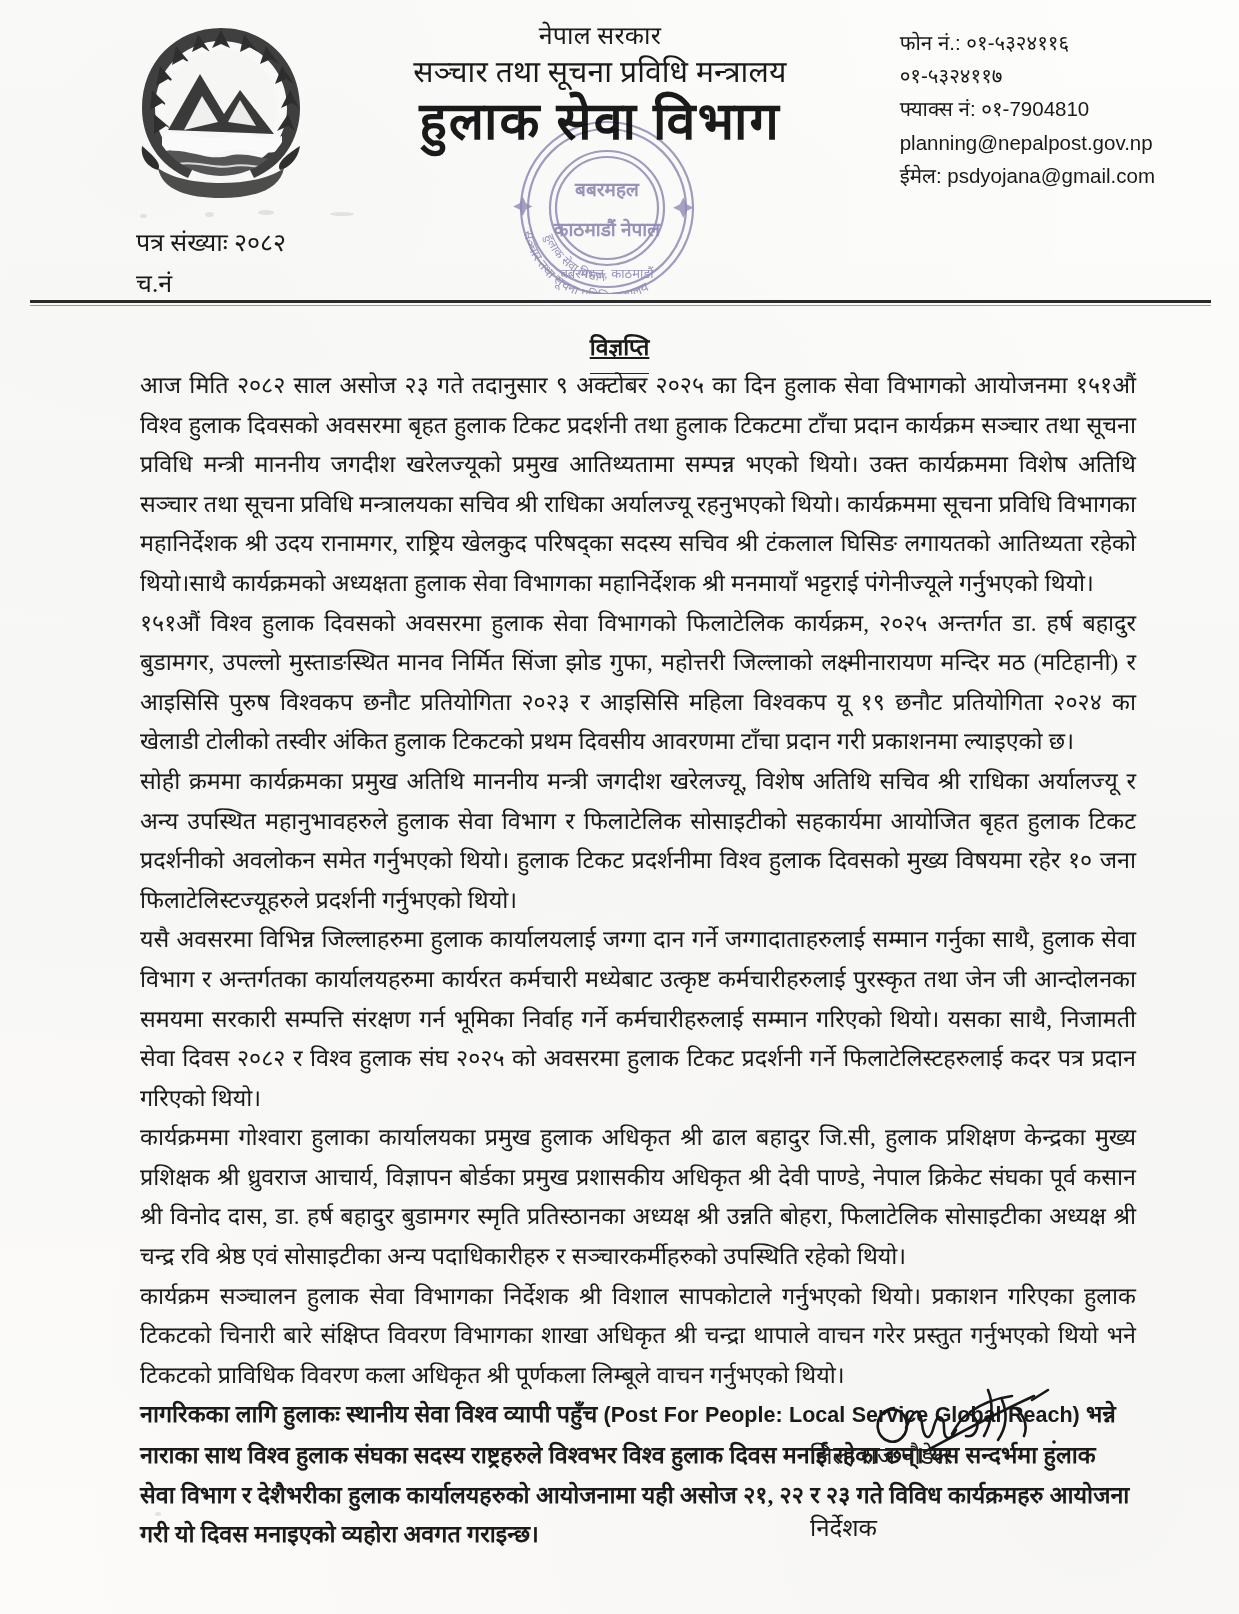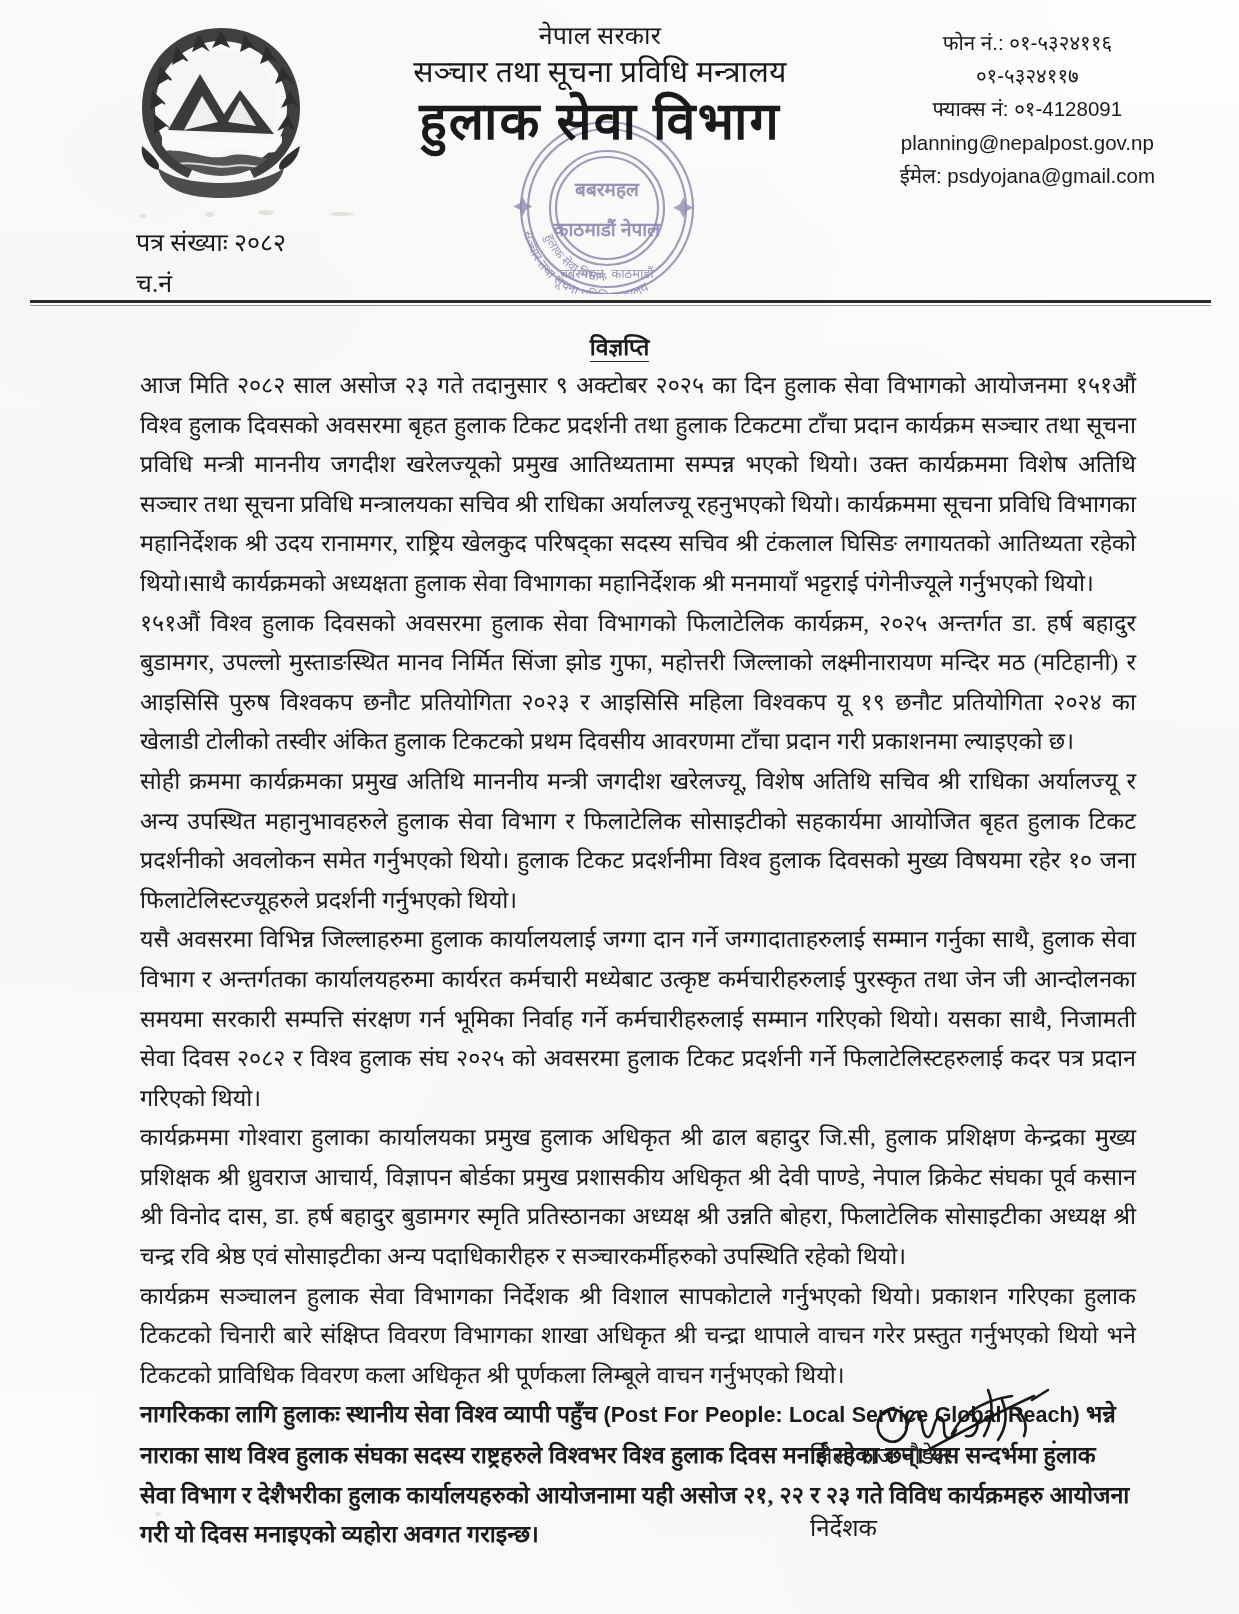--- a/index.html
+++ b/index.html
@@ -68,21 +68,21 @@
     line-height: 1.15;
     font-weight: bold;
     margin-top: 2px;
     letter-spacing: 2px;
   }
 
   #contact {
     position: absolute;
     right: 84px;
     top: 26px;
-    text-align: center;
+    text-align: left;
     font-size: 20.5px;
     line-height: 1.62;
     font-family: "Liberation Sans", "DejaVu Sans", sans-serif;
   }
   #contact div { white-space: nowrap; }
 
   
   #stamp {
     position: absolute;
     left: 498px;
@@ -126,21 +126,22 @@
   #doctitle {
     position: absolute;
     left: 0; right: 0;
     top: 330px;
     text-align: center;
     font-size: 23px;
     font-weight: bold;
   }
   #doctitle .u {
     border-bottom: 1.5px solid #222;
-    padding-bottom: 1px;
+    padding-bottom: 13px;
+    text-decoration: underline;
   }
 
   #bodytext {
     position: absolute;
     left: 140px;
     top: 366px;
     width: 1012px;
     font-size: 23.3px;
     line-height: 39.6px;
     text-align: justify;
@@ -245,21 +246,21 @@
 
     <div id="titleblock">
       <div class="t-gov">नेपाल सरकार</div>
       <div class="t-ministry">सञ्चार तथा सूचना प्रविधि मन्त्रालय</div>
       <div class="t-dept">हुलाक सेवा विभाग</div>
     </div>
 
     <div id="contact">
       <div>फोन नं.: ०१-५३२४११६</div>
       <div>०१-५३२४११७</div>
-      <div>फ्याक्स नं: ०१-4128091</div>
+      <div>फ्याक्स नं: ०१-7904810</div>
       <div>planning@nepalpost.gov.np</div>
       <div>ईमेल:  psdyojana@gmail.com</div>
     </div>
 
     <div id="stamp">
       <svg viewBox="0 0 218 190" xmlns="http://www.w3.org/2000/svg">
         <defs>
           <path id="arcOuter" d="M 24 112 A 85 85 0 0 0 194 112"></path>
           <path id="arcInner" d="M 44 112 A 65 65 0 0 0 174 112"></path>
           <path id="arcTop" d="M 36 104 A 73 73 0 0 1 182 104"></path>

